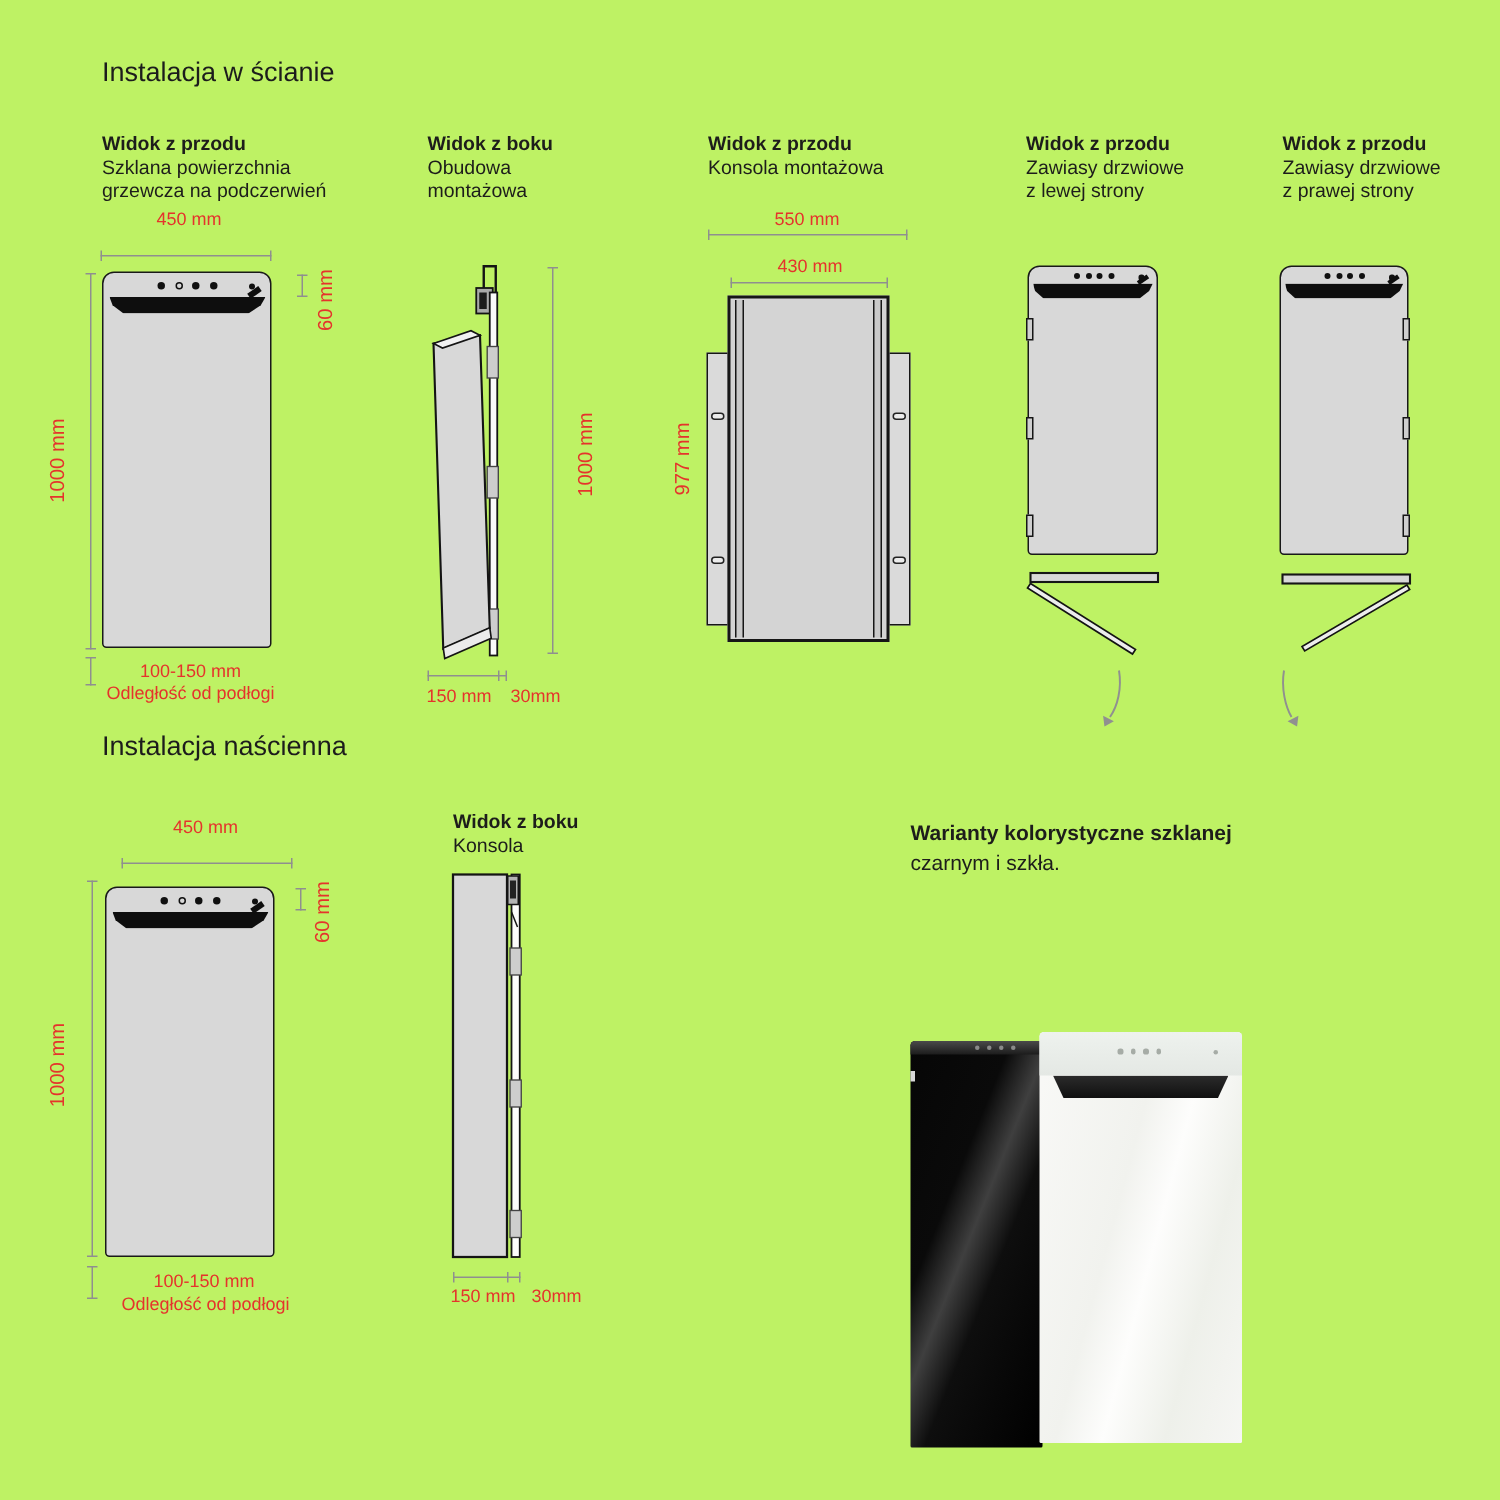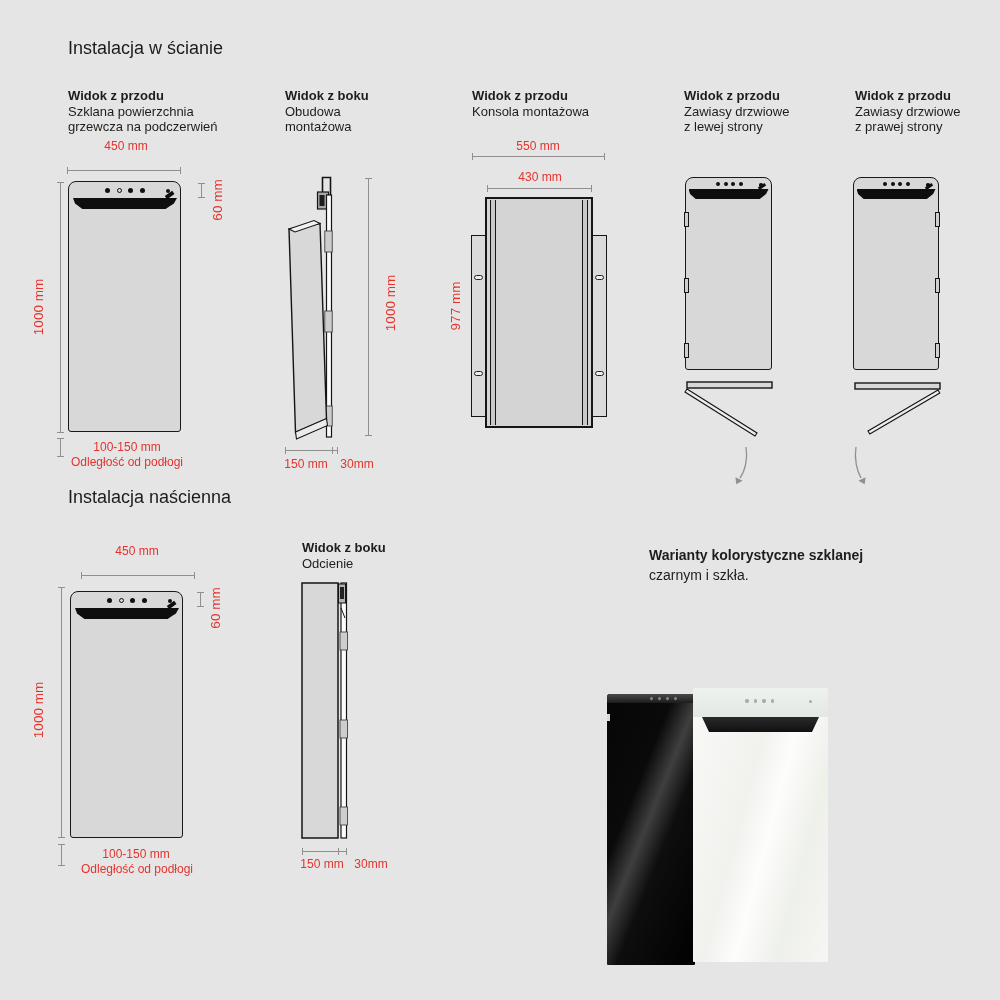--- a/index.html
+++ b/index.html
@@ -1,16 +1,16 @@
 <!DOCTYPE html>
 <html><head>
 <meta charset="utf-8">
 <style>
   html,body{margin:0;padding:0;background:#fff;}
-  .page{position:relative;width:1000px;height:1000px;background:#e5e5e5;
+  .page{position:relative;width:1000px;height:1000px;background:#bef264;
         font-family:"Liberation Sans",sans-serif;color:#1d1d1b;overflow:hidden;}
   .abs{position:absolute;}
   .sec-title{position:absolute;font-size:18px;color:#1c1c1c;white-space:nowrap;}
   .colhead{position:absolute;font-size:13px;line-height:15.5px;white-space:nowrap;}
   .colhead .hb{font-weight:bold;}
   .hlabel{position:absolute;font-size:12px;color:#e5332c;white-space:nowrap;transform:translateX(-50%);}
   .rlabel{position:absolute;font-size:13.5px;color:#e5332c;white-space:nowrap;
           transform:translate(-50%,-50%) rotate(-90deg);}
   .dimh{position:absolute;height:1px;background:#8f8f8f;}
   .dimh>i{position:absolute;top:-3px;width:1px;height:7px;background:#8f8f8f;}
@@ -29,21 +29,21 @@
   .band{position:absolute;background:#0e0e0e;
         clip-path:polygon(0 0,100% 0,97% 50%,89% 100%,9% 100%,2% 50%);}
   .notch{position:absolute;background:#0e0e0e;transform:rotate(-35deg);}
   .hinge{position:absolute;width:5px;height:15px;background:#cfcfcf;border:1.2px solid #161616;box-sizing:border-box;}
   .kon-center{position:absolute;background:#d4d4d4;border:2px solid #161616;box-sizing:border-box;}
   .kon-strip{position:absolute;top:1px;bottom:1px;width:6px;background:#c9c9c9;
              border-left:1.4px solid #161616;border-right:1.4px solid #161616;box-sizing:border-box;}
   .flange{position:absolute;background:#dadada;border:1.4px solid #161616;box-sizing:border-box;}
   .slot{position:absolute;width:9px;height:5px;border:1.1px solid #222;border-radius:2.5px;
         background:#ececec;box-sizing:border-box;}
-  .var{position:absolute;left:607px;top:545px;font-size:14px;line-height:20px;white-space:nowrap;margin-left:42px;}
+  .var{position:absolute;left:607px;top:545px;font-size:14px;line-height:20px;white-space:nowrap;}
   .var .vb{font-weight:bold;}
   .photo{position:absolute;left:607px;top:688px;width:221px;height:279px;}
   .pb{position:absolute;left:0;top:6px;width:88px;height:271px;border-radius:3px 3px 1px 1px;
       background:linear-gradient(112deg,#060606 0%,#0a0a0a 34%,#3f3f3f 47%,#0e0e0e 60%,#000 100%);}
   .pb-band{position:absolute;left:0;top:0;right:0;height:9px;border-radius:3px 3px 0 0;
       background:linear-gradient(180deg,#4a4a4a,#1c1c1c);}
   .pb-dots{position:absolute;left:43px;top:3px;display:flex;}
   .pb-dots b{display:block;width:3px;height:3px;border-radius:50%;background:#8a8a8a;margin-right:5px;}
   .pb-notch{position:absolute;left:0;top:20px;width:3px;height:7px;background:#d8d8d8;}
   .pw{position:absolute;left:86px;top:0;width:135px;height:274px;border-radius:3px 3px 1px 1px;
@@ -242,21 +242,21 @@
   <div class="rlabel" style="left:38px;top:710px">1000 mm</div>
   <div class="dimv" style="left:61px;top:844px;height:22px">
       <i class="e1"></i>
       <i class="e2"></i>
     </div>
   <div class="hlabel" style="left:136px;top:847px">100-150 mm</div>
   <div class="hlabel" style="left:137px;top:862px">Odległość od podłogi</div>
 
   <div class="colhead" style="left:302px;top:540px">
     <div class="hb">Widok z boku</div>
-    <div>Odcienie</div>
+    <div>Konsola</div>
   </div>
   <svg class="abs" style="left:295px;top:578px" width="60" height="290" viewBox="0 0 60 290">
     <rect x="7" y="5" width="36" height="255" fill="#d8d8d8" stroke="#141414" stroke-width="1.5"></rect>
     <rect x="46" y="5" width="5.5" height="255" fill="#fcfcfc" stroke="#141414" stroke-width="1.2"></rect>
     <rect x="43.5" y="6" width="7" height="19" fill="#b3b3b3" stroke="#141414" stroke-width="1"></rect>
     <rect x="45" y="9" width="4" height="12" fill="#222"></rect>
     <line x1="46" y1="30" x2="50" y2="40" stroke="#141414" stroke-width="1"></line>
     <rect x="45" y="54" width="7.5" height="18" fill="#cdcdcd" stroke="#444" stroke-width="0.9"></rect>
     <rect x="45" y="142" width="7.5" height="18" fill="#cdcdcd" stroke="#444" stroke-width="0.9"></rect>
     <rect x="45" y="229" width="7.5" height="18" fill="#cdcdcd" stroke="#444" stroke-width="0.9"></rect>

